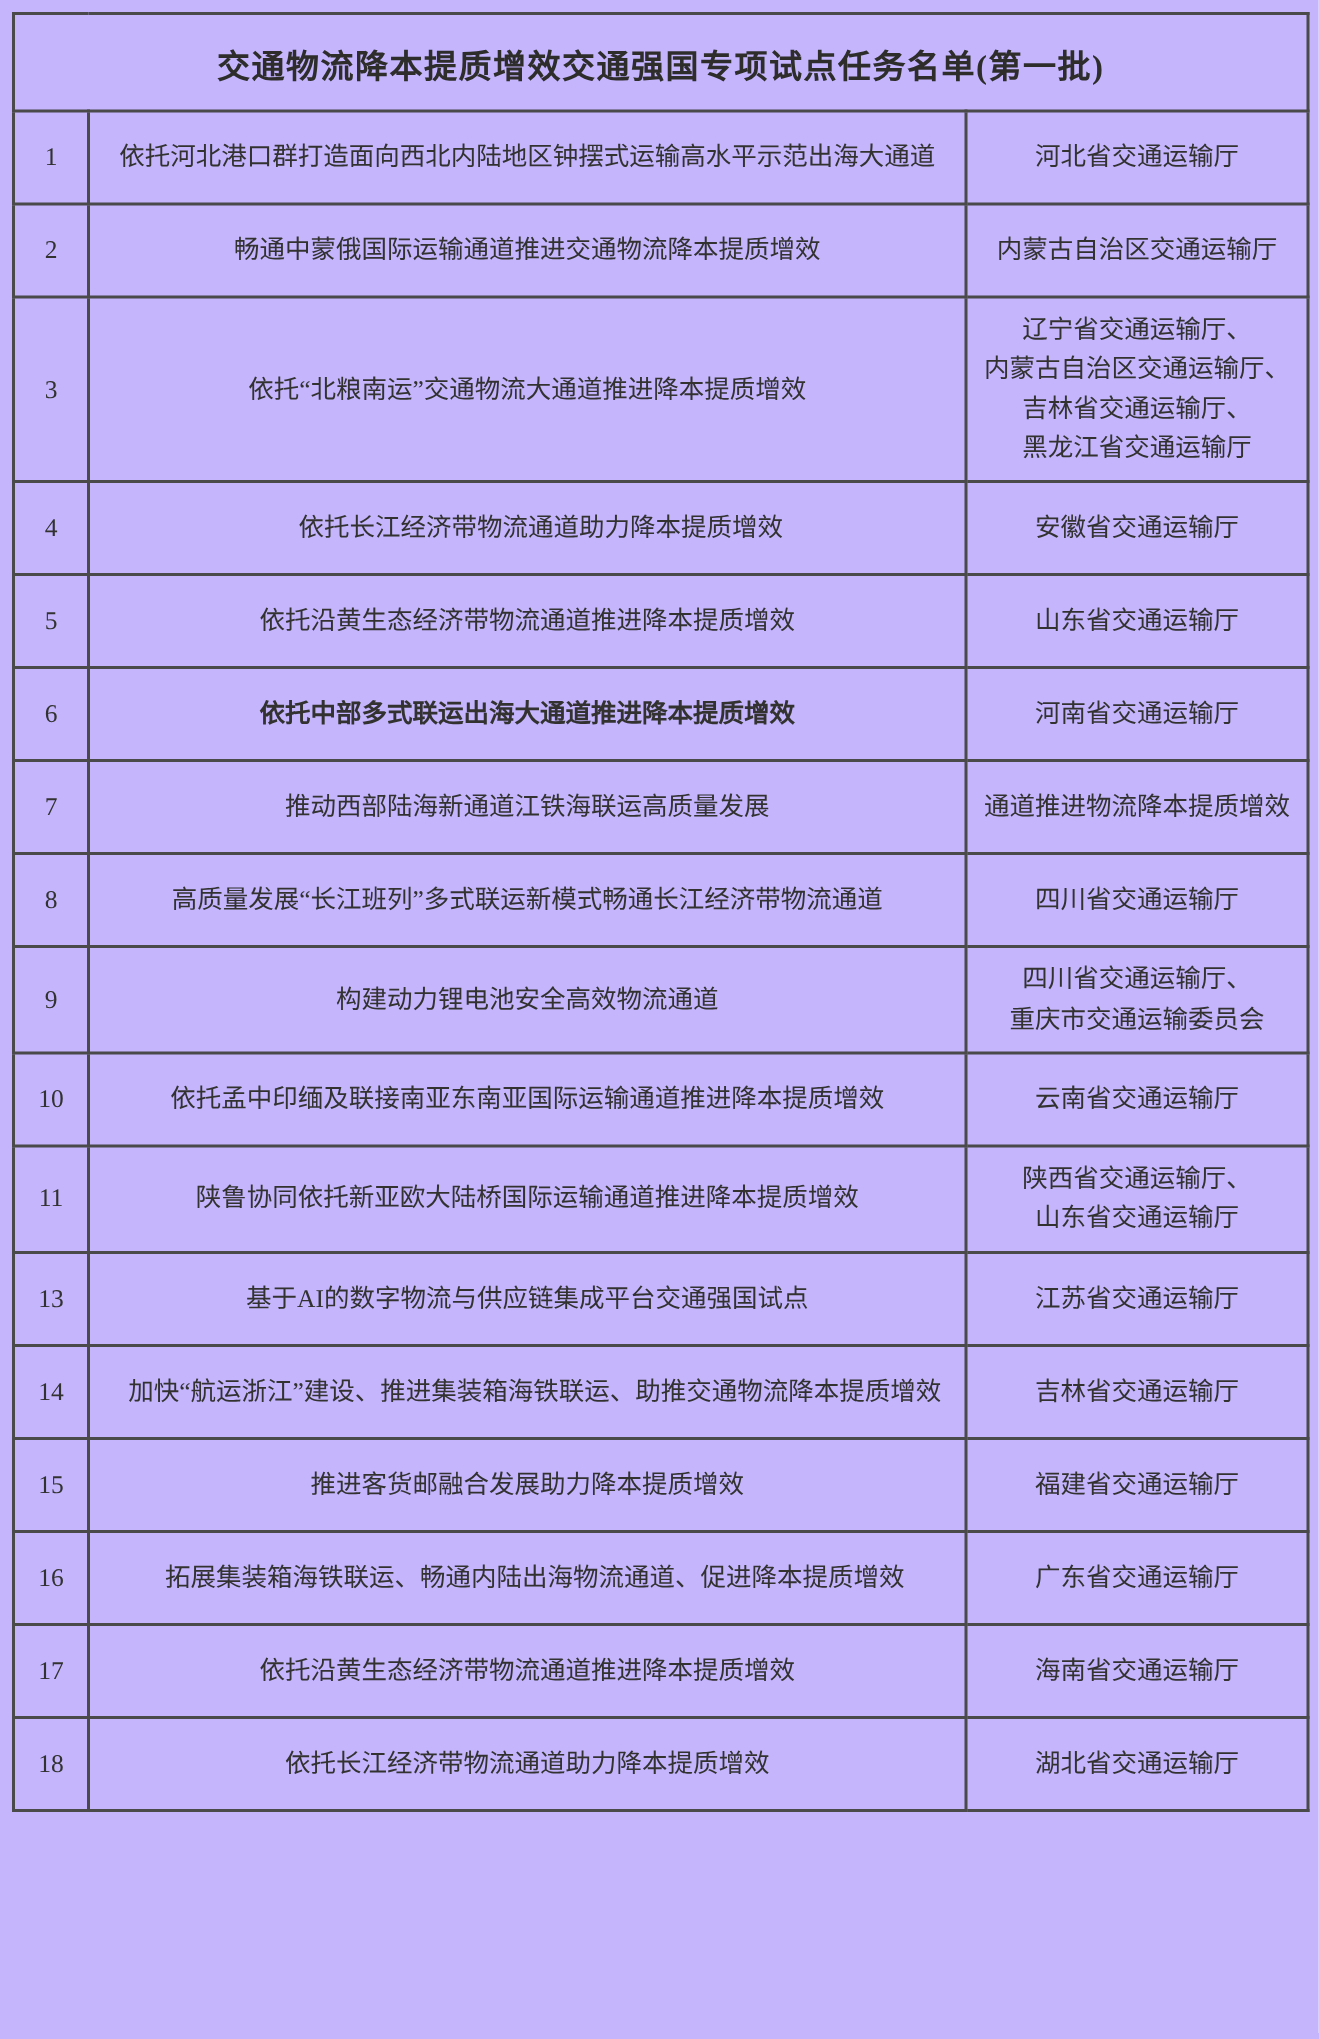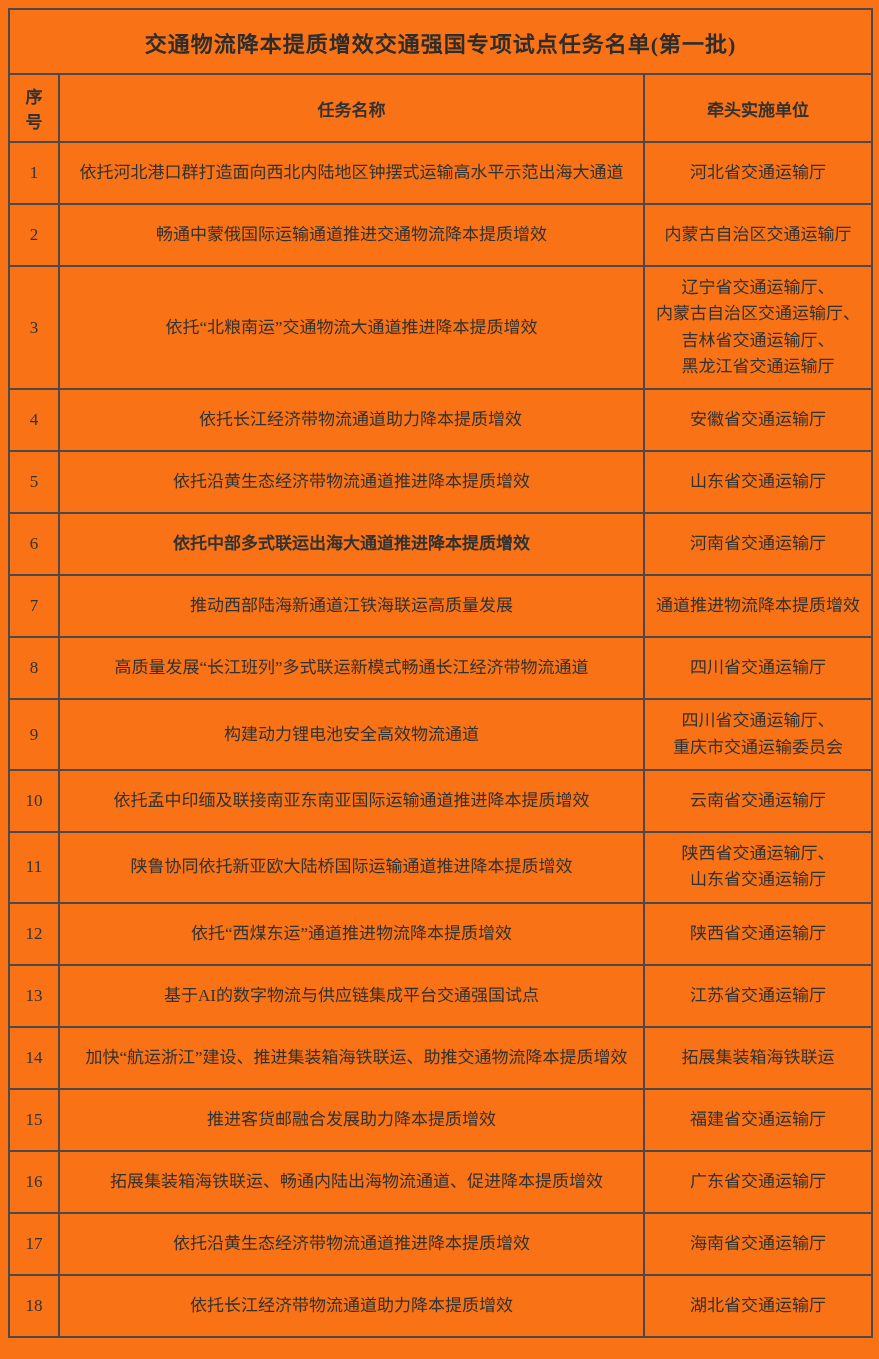--- a/index.html
+++ b/index.html
@@ -46,35 +46,30 @@
     line-height: 1.55;
   }
   td.cell-index { font-family: "Liberation Serif", "DejaVu Serif", serif; }
   td.cell-task  { padding: 8px 14px; }
   td.cell-unit  { white-space: pre-line; padding: 8px 6px; }
   tr.row-tall td { height: 102px; }
 </style>
 </head>
 <body>
 
-<div class="page" style="background: #f97316;">
+<div class="page" style="background: #c4b5fd;">
   <table class="doc-table" style="border-color: rgb(74, 74, 74); color: rgb(51, 50, 49);">
     <colgroup>
       <col style="width:50px">
       <col style="width:585px">
       <col style="width:228px">
     </colgroup>
     <thead>
       <tr>
         <th class="title-cell" colspan="3" style="border-color: rgb(74, 74, 74);">交通物流降本提质增效交通强国专项试点任务名单(第一批)</th>
-      </tr>
-      <tr>
-        <th class="col-header" style="border-color: rgb(74, 74, 74);">序号</th>
-        <th class="col-header" style="border-color: rgb(74, 74, 74);">任务名称</th>
-        <th class="col-header" style="border-color: rgb(74, 74, 74);">牵头实施单位</th>
       </tr>
     </thead>
     <tbody>
   <tr>
     <td class="cell-index" style="border-color: rgb(74, 74, 74);">1</td>
     <td class="cell-task" style="border-color: rgb(74, 74, 74);">依托河北港口群打造面向西北内陆地区钟摆式运输高水平示范出海大通道</td>
     <td class="cell-unit" style="border-color: rgb(74, 74, 74);">河北省交通运输厅</td>
   </tr>
 
   <tr>
@@ -135,36 +130,31 @@
     <td class="cell-unit" style="border-color: rgb(74, 74, 74);">云南省交通运输厅</td>
   </tr>
 
   <tr class="row-mid">
     <td class="cell-index" style="border-color: rgb(74, 74, 74);">11</td>
     <td class="cell-task" style="border-color: rgb(74, 74, 74);">陕鲁协同依托新亚欧大陆桥国际运输通道推进降本提质增效</td>
     <td class="cell-unit" style="border-color: rgb(74, 74, 74);">陕西省交通运输厅、
 山东省交通运输厅</td>
   </tr>
 
-  <tr>
-    <td class="cell-index" style="border-color: rgb(74, 74, 74);">12</td>
-    <td class="cell-task" style="border-color: rgb(74, 74, 74);">依托“西煤东运”通道推进物流降本提质增效</td>
-    <td class="cell-unit" style="border-color: rgb(74, 74, 74);">陕西省交通运输厅</td>
-  </tr>
 
   <tr>
     <td class="cell-index" style="border-color: rgb(74, 74, 74);">13</td>
     <td class="cell-task" style="border-color: rgb(74, 74, 74);">基于AI的数字物流与供应链集成平台交通强国试点</td>
     <td class="cell-unit" style="border-color: rgb(74, 74, 74);">江苏省交通运输厅</td>
   </tr>
 
   <tr>
     <td class="cell-index" style="border-color: rgb(74, 74, 74);">14</td>
     <td class="cell-task" style="border-color: rgb(74, 74, 74); padding-left: 20px;">加快“航运浙江”建设、推进集装箱海铁联运、助推交通物流降本提质增效</td>
-    <td class="cell-unit" style="border-color: rgb(74, 74, 74);">拓展集装箱海铁联运</td>
+    <td class="cell-unit" style="border-color: rgb(74, 74, 74);">吉林省交通运输厅</td>
   </tr>
 
   <tr>
     <td class="cell-index" style="border-color: rgb(74, 74, 74);">15</td>
     <td class="cell-task" style="border-color: rgb(74, 74, 74);">推进客货邮融合发展助力降本提质增效</td>
     <td class="cell-unit" style="border-color: rgb(74, 74, 74);">福建省交通运输厅</td>
   </tr>
 
   <tr>
     <td class="cell-index" style="border-color: rgb(74, 74, 74);">16</td>

